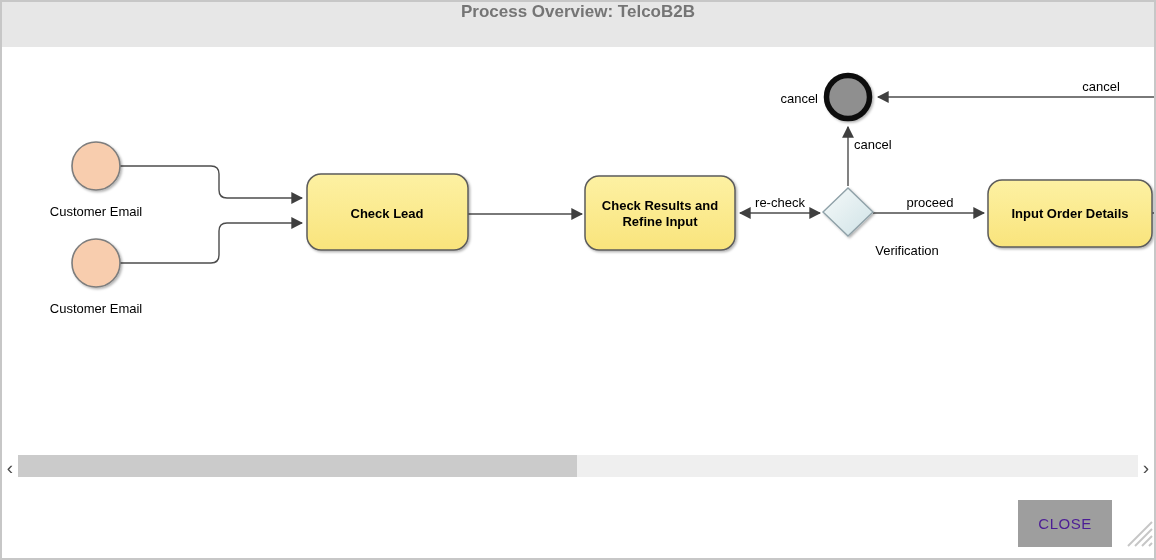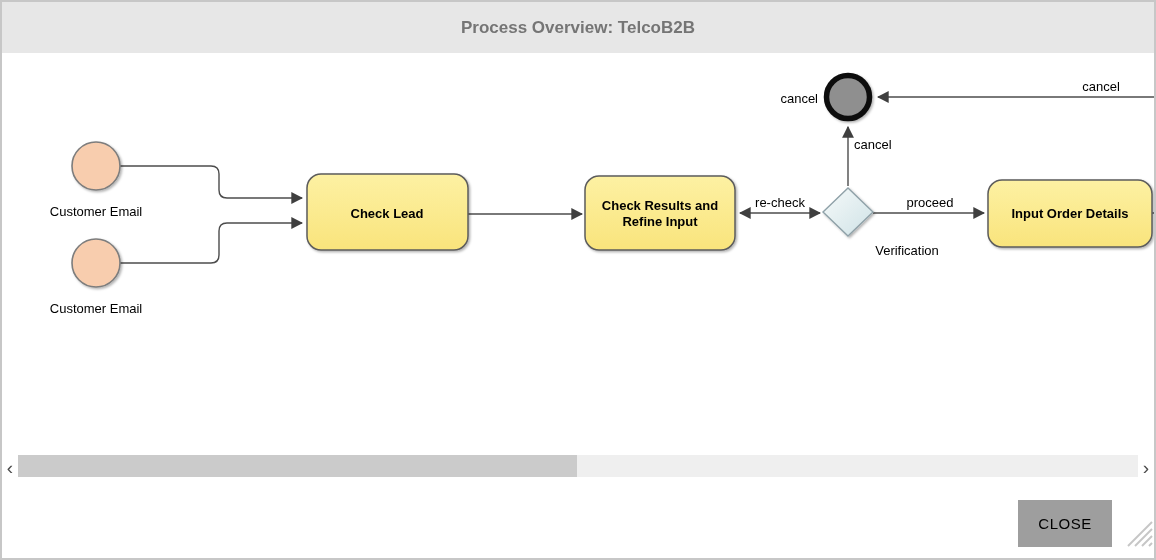--- a/index.html
+++ b/index.html
@@ -6,23 +6,23 @@
   .dialog{
     position:relative;
     width:1156px;height:560px;
     box-sizing:border-box;
     border:2px solid #c7c7c7;
     background:#ffffff;
     font-family:"Liberation Sans", sans-serif;
     overflow:hidden;
   }
   .titlebar{
-    position:absolute;left:0;top:0;width:1152px;height:51px;
+    position:absolute;left:0;top:0;width:1152px;height:45px;
     background:#e7e7e7;
-    display:flex;align-items:center;justify-content:center;
+    display:flex;justify-content:center;
   }
   .titlebar .title{
     color:#757575;font-size:17px;font-weight:bold;
   }
   svg.diagram{position:absolute;left:0;top:0;}
   .node-label{font-family:"Liberation Sans",sans-serif;font-size:13px;fill:#000;}
   .task-label{font-family:"Liberation Sans",sans-serif;font-size:13px;font-weight:bold;fill:#000;}
   .flow-label{font-family:"Liberation Sans",sans-serif;font-size:13px;fill:#000;}
 
   .sb-btn{
@@ -36,21 +36,21 @@
   .sb-track{
     position:absolute;left:16px;top:453px;width:1120px;height:22px;
     background:#efefef;
   }
   .sb-thumb{
     position:absolute;left:0;top:0;width:559px;height:22px;
     background:#cbcbcb;
   }
   .close-btn{
     position:absolute;left:1016px;top:498px;width:94px;height:47px;
-    background:#9e9e9e;border:none;color:#000000;
+    background:#9e9e9e;border:none;color:#4c1d95;
     font-family:"Liberation Sans",sans-serif;font-size:15px;letter-spacing:0.5px;
     display:flex;align-items:center;justify-content:center;cursor:pointer;
   }
   .grip{
     position:absolute;left:1118px;top:512px;width:34px;height:34px;
   }
 </style>
 </head>
 <body>
 

